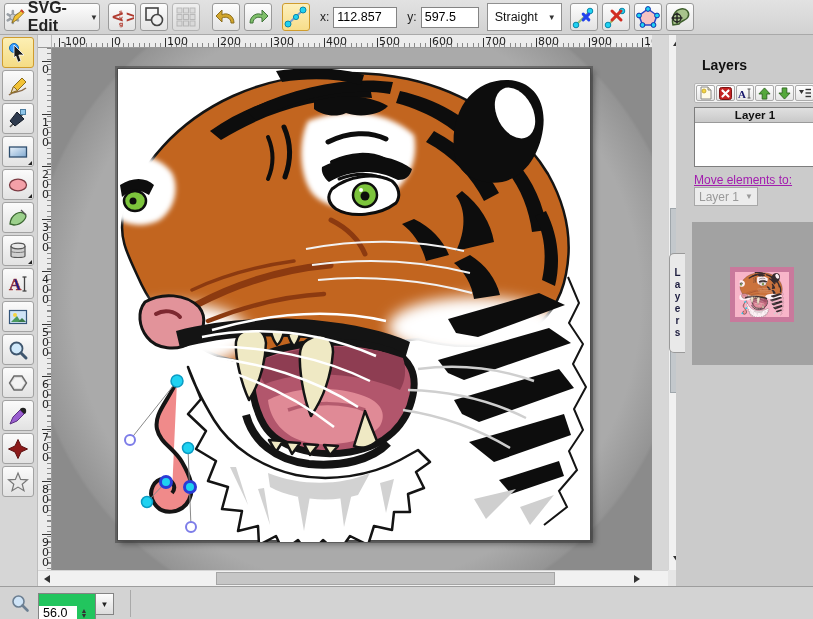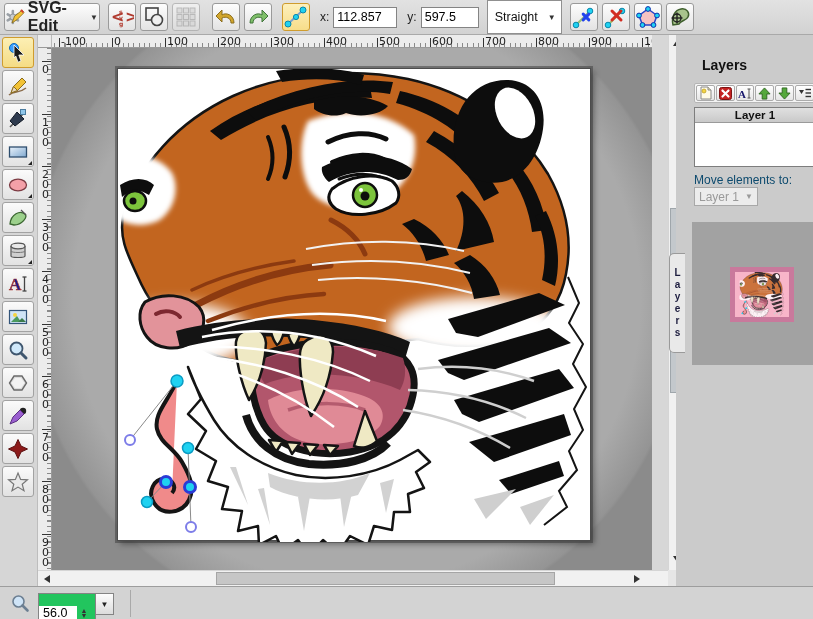--- a/index.html
+++ b/index.html
@@ -14,21 +14,21 @@
     background:linear-gradient(#fdfdfd,#e3e3e3); display:flex; align-items:center;
     justify-content:center; padding:1px; }
   .tbtn.active { background:linear-gradient(#fdf0bc,#f7dd8a); border-color:#cf9c2e; }
   .tbtn.disabled { opacity:.55; }
   #logo-btn { width:96px; gap:3px; }
   #logo-btn .logotext { font-size:16px; font-weight:bold; color:#222; }
   .dd-caret { font-size:8px; color:#333; }
   .coord-label { font-size:12px; color:#222; margin-left:6px; }
   .coord-input { width:64px; height:21px; border:1px solid #848484; font-size:12.5px;
     padding:1px 3px; font-family:"Liberation Sans",sans-serif; background:#fff; }
-  .selbox { height:34px; border:1px solid #909090; background:#fff; display:flex;
+  .selbox { height:28px; border:1px solid #909090; background:#fff; display:flex;
     align-items:center; gap:10px; padding:0 5px 0 7px; font-size:12.5px; color:#111; margin-left:4px;}
 
   
   #left-tools { position:absolute; left:0; top:35px; width:38px; height:551px;
     background:#d6d6d6; border-right:1px solid #bdbdbd; padding:2px 0 0 2px; }
   .ltool { position:relative; width:32px; height:31px; margin-bottom:2px; border:1px solid #a2a2a2;
     border-radius:3px; background:linear-gradient(#fbfbfb,#e2e2e2);
     display:flex; align-items:center; justify-content:center; }
   .ltool.active { background:linear-gradient(#fcefb4,#f5dc85); border-color:#cf9c2e; }
   .flyout { position:absolute; right:1px; bottom:1px; width:0; height:0;
@@ -68,21 +68,21 @@
   
   #right-panel { position:absolute; left:668px; top:35px; width:145px; height:551px; background:#cbcbcb;margin-left:8px; }
   #layers-title { position:absolute; left:26px; top:22px; font-size:14px; font-weight:bold; color:#111; }
   #layer-buttons { position:absolute; left:18px; top:48px; width:122px; height:20px; background:#f4f4f4;
     border:1px solid #b5b5b5; border-radius:2px; display:flex; gap:1px; padding:1px; }
   .lay-btn { flex:1; border:1px solid #ababab; border-radius:2px; background:linear-gradient(#fff,#e6e6e6);
     display:flex; align-items:center; justify-content:center; }
   #layer-table { position:absolute; left:18px; top:72px; width:122px; height:60px; background:#fff; border:1px solid #7d7d7d; }
   #layer-row-header { height:15px; background:linear-gradient(#e0e0e0,#c9c9c9); border-bottom:1px solid #9a9a9a;
     font-size:11.5px; font-weight:bold; text-align:center; color:#111; line-height:15px; }
-  #move-label { position:absolute; left:18px; top:138px; font-size:12px; color:#0c4a6e; }
+  #move-label { position:absolute; left:18px; top:138px; font-size:12px; color:#a21caf;text-decoration:underline; }
   #move-select { position:absolute; left:18px; top:152px; width:64px; height:19px; background:#ececec;
     border:1px solid #a8a8a8; color:#9a9a9a; font-size:12px; display:flex; align-items:center;
     justify-content:space-between; padding:0 4px; }
   #minimap { position:absolute; left:16px; top:187px; width:129px; height:143px; background:#a2a2a2; }
   #thumb-frame { position:absolute; left:38px; top:45px; width:64px; height:55px; background:#c9799c; }
   #thumb-inner { position:absolute; left:5px; top:5px; width:54px; height:45px; background:#f8b5c9; overflow:hidden;}
   #side-tab { position:absolute; left:-7px; top:218px; width:16px; height:100px; background:#e9e9e9;
     border:1px solid #9a9a9a; border-right:none; border-radius:5px 0 0 5px; display:flex;
     align-items:center; justify-content:center; }
   #side-tab span { writing-mode:vertical-rl; text-orientation:upright; font-size:10px; font-weight:bold;

